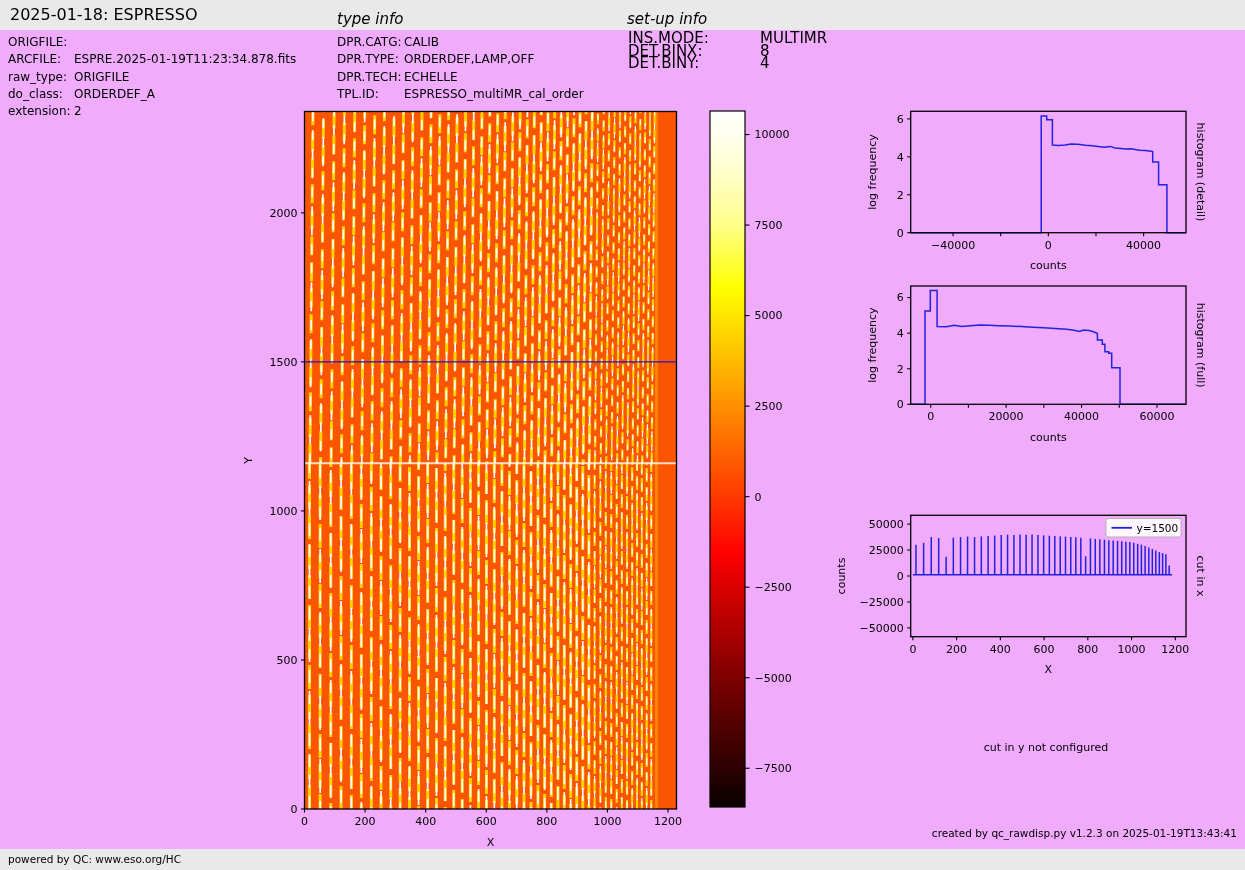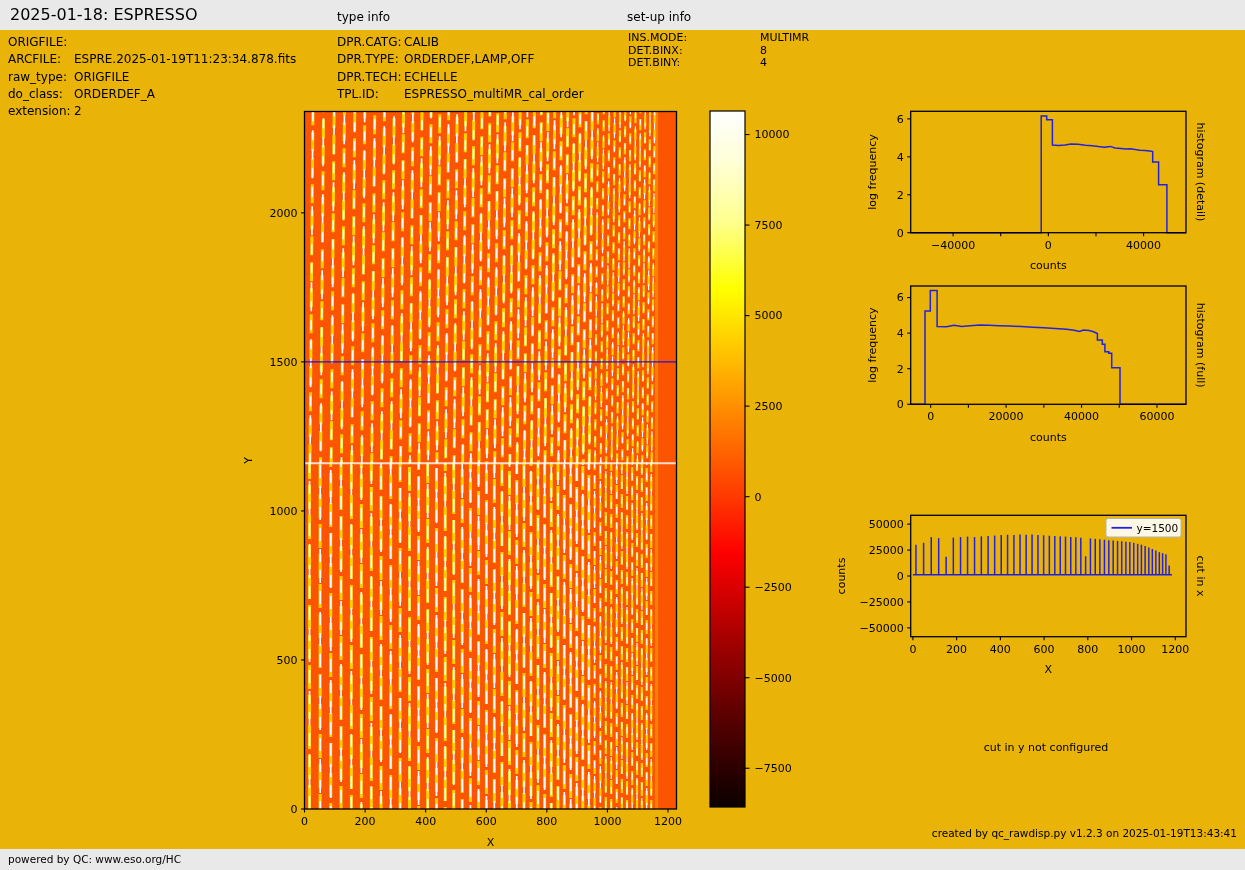--- a/index.html
+++ b/index.html
@@ -1,30 +1,30 @@
 <!DOCTYPE html>
 <html><head>
 <meta charset="utf-8">
 <style>
   html,body{margin:0;padding:0;background:#fff;}
-  .page{position:relative;width:1245px;height:870px;background:#eab308;overflow:hidden;
+  .page{position:relative;width:1245px;height:870px;background:#f0abfc;overflow:hidden;
         font-family:"DejaVu Sans",sans-serif;color:#000;}
   .bar{position:absolute;left:0;width:1245px;background:#e9e9e9;}
   .topbar{top:0;height:30px;}
   .footbar{top:849px;height:21px;}
   .title{position:absolute;left:10px;top:5px;font-size:16px;}
-  .sechead{position:absolute;top:10px;font-size:12px;}
+  .sechead{position:absolute;top:10px;font-size:15px;font-style:italic;}
   .metablock{position:absolute;font-size:12px;line-height:17.3px;}
   .metablock .row{display:flex;white-space:nowrap;}
   .metablock .lab{flex:0 0 auto;}
   .fileinfo{left:8px;top:34px;}
   .fileinfo .lab{width:66px;}
   .typeinfo{left:337px;top:34px;}
   .typeinfo .lab{width:67px;}
-  .setupinfo{left:628px;top:32px;font-size:11px;line-height:12.6px;}
+  .setupinfo{left:628px;top:32px;font-size:15px;line-height:12.6px;}
   .setupinfo .lab{width:132px;}
   .footL{position:absolute;left:8px;top:853px;font-size:10.5px;text-align:right;}
   .footR{position:absolute;right:8px;top:827px;font-size:10.5px;}
   svg{position:absolute;left:0;top:0;}
 </style>
 </head>
 <body>
 
 <div class="page">
   <div class="bar topbar"></div>

